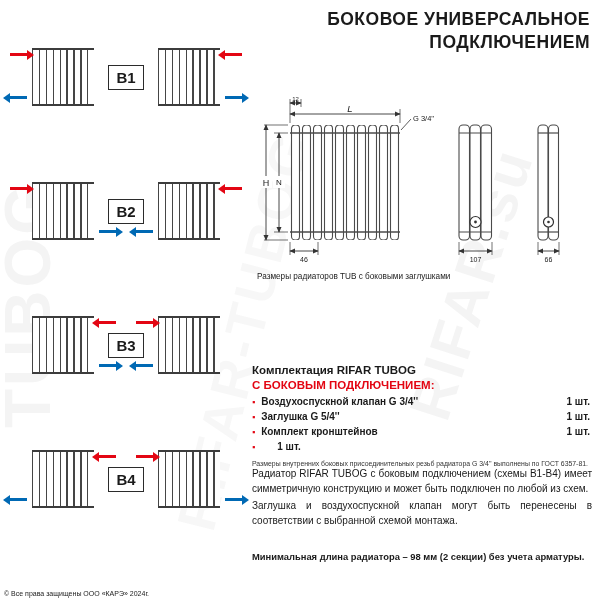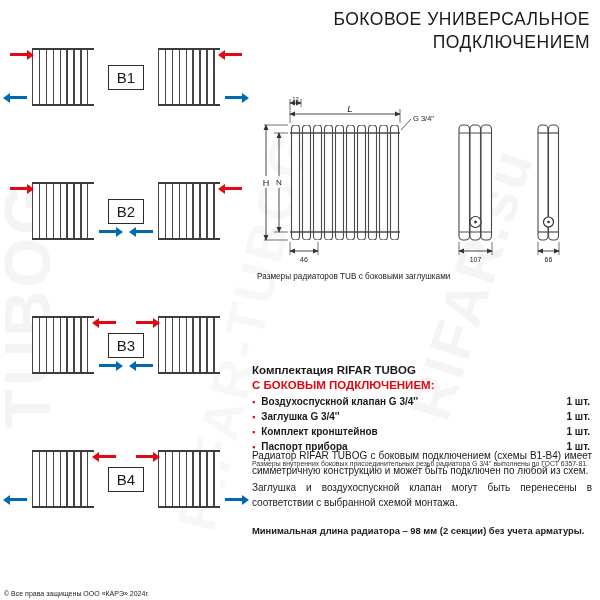--- a/index.html
+++ b/index.html
@@ -12,38 +12,38 @@
   .watermark{
     position:absolute;font-weight:bold;white-space:nowrap;z-index:0;
     color:rgba(40,40,40,0.05);letter-spacing:3px;pointer-events:none;
   }
   #wm1{font-size:64px;left:-95px;top:268px;transform:rotate(-90deg)}
   #wm2{font-size:58px;left:330px;top:250px;transform:rotate(-72deg)}
   #wm3{font-size:54px;left:40px;top:300px;transform:rotate(-76deg);color:rgba(40,40,40,0.04)}
   
   .page-title{
     position:absolute;top:8px;right:10px;z-index:2;text-align:right;
-    font-size:17.5px;font-weight:normal;line-height:1.3;letter-spacing:.5px;
+    font-size:17.5px;font-weight:bold;line-height:1.3;letter-spacing:.5px;
   }
   .page-title span{display:block}
   
   .schemes{
     position:absolute;left:6px;top:48px;width:240px;height:460px;z-index:1;
     display:flex;flex-direction:column;justify-content:space-between;
   }
   .scheme-row{display:flex;align-items:center;justify-content:space-between;padding:0 26px}
   .rad-cell{position:relative;width:62px;height:58px}
   .radiator{
     width:100%;height:100%;
     border-top:2px solid #3c3c3c;border-bottom:2px solid #3c3c3c;
     background:repeating-linear-gradient(90deg,#454545 0 1.3px,#ffffff 1.3px 6.9px);
   }
   .scheme-label{
     min-width:36px;text-align:center;background:#fff;border:1.3px solid #2b2b2b;
-    font-weight:normal;font-size:15px;padding:3px 4px;z-index:1;
+    font-weight:bold;font-size:15px;padding:3px 4px;z-index:1;
   }
   
   .arrow{position:absolute;width:17px;height:0;border-top:3px solid currentColor}
   .arrow.tl{left:-22px;top:5px}
   .arrow.bl{left:-22px;bottom:7px}
   .arrow.tr{right:-22px;top:5px}
   .arrow.br{right:-22px;bottom:7px}
   .arrow::after{content:"";position:absolute;top:-6.5px;width:0;height:0;
     border-top:5px solid transparent;border-bottom:5px solid transparent}
   .arrow.point-right::after{right:-7px;border-left:7px solid currentColor}
@@ -56,24 +56,24 @@
   .kit{position:absolute;left:252px;top:364px;width:338px;z-index:1}
   .kit-h1{font-size:11.5px;font-weight:bold}
   .kit-h2{font-size:11.5px;font-weight:bold;margin-top:3px}
   .kit-items{margin-top:5px}
   .kit-item{display:flex;align-items:baseline;font-size:10px;font-weight:bold;margin-top:4px}
   .kit-bullet{font-size:9px;margin-right:6px;line-height:1}
   .kit-label{flex:1}
   .kit-qty{margin-left:16px;white-space:nowrap}
   .kit-note{font-size:6.9px;color:#333;margin-top:8px}
   
-  .desc{position:absolute;left:252px;top:448px;width:340px;z-index:1;
+  .desc{position:absolute;left:252px;top:466px;width:340px;z-index:1;
     font-size:10px;line-height:1.5;text-align:justify}
   .desc-p2{margin-top:2px}
-  .desc-p3{margin-top:14px;font-weight:bold;font-size:9.4px;white-space:nowrap;text-align:left}
+  .desc-p3{margin-top:22px;font-weight:bold;font-size:9.4px;white-space:nowrap;text-align:left}
   
   .footer{position:absolute;left:4px;bottom:3px;font-size:7px;color:#222;z-index:2}
 </style>
 </head>
 <body>
 
 <div class="watermark" id="wm1">TUBOG</div>
 <div class="watermark" id="wm2">RIFAR.su</div>
 <div class="watermark" id="wm3">RIFAR-TUBOG</div>
 
@@ -215,31 +215,30 @@
   <div class="kit-h1">Комплектация RIFAR TUBOG</div>
   <div class="kit-h2" id="kit-h2" style="color: rgb(227, 6, 19);">С БОКОВЫМ ПОДКЛЮЧЕНИЕМ:</div>
   <div class="kit-items">
     <div class="kit-item">
       <span class="kit-bullet" style="color: rgb(227, 6, 19);">▪</span>
       <span class="kit-label">Воздухоспускной клапан G 3/4''</span>
       <span class="kit-qty">1 шт.</span>
     </div>
     <div class="kit-item">
       <span class="kit-bullet" style="color: rgb(227, 6, 19);">▪</span>
-      <span class="kit-label">Заглушка G 3/4''</span>
+      <span class="kit-label">Заглушка G 5/4''</span>
       <span class="kit-qty">1 шт.</span>
     </div>
     <div class="kit-item">
       <span class="kit-bullet" style="color: rgb(227, 6, 19);">▪</span>
       <span class="kit-label">Комплект кронштейнов</span>
       <span class="kit-qty">1 шт.</span>
     </div>
     <div class="kit-item">
       <span class="kit-bullet" style="color: rgb(227, 6, 19);">▪</span>
-      <span class="kit-label">Паспорт прибора</span>
       <span class="kit-qty">1 шт.</span>
     </div>
   </div>
   <div class="kit-note">Размеры внутренних боковых присоединительных резьб радиатора G 3/4'' выполнены по ГОСТ 6357-81.</div>
 </div>
 
 <div class="desc">
   <div class="desc-p1">Радиатор RIFAR TUBOG с боковым подключением (схемы В1-В4) имеет симметричную конструкцию и может быть подключен по любой из схем.</div>
   <div class="desc-p2">Заглушка и воздухоспускной клапан могут быть перенесены в соответствии с выбранной схемой монтажа.</div>
   <div class="desc-p3">Минимальная длина радиатора – 98 мм (2 секции) без учета арматуры.</div>

